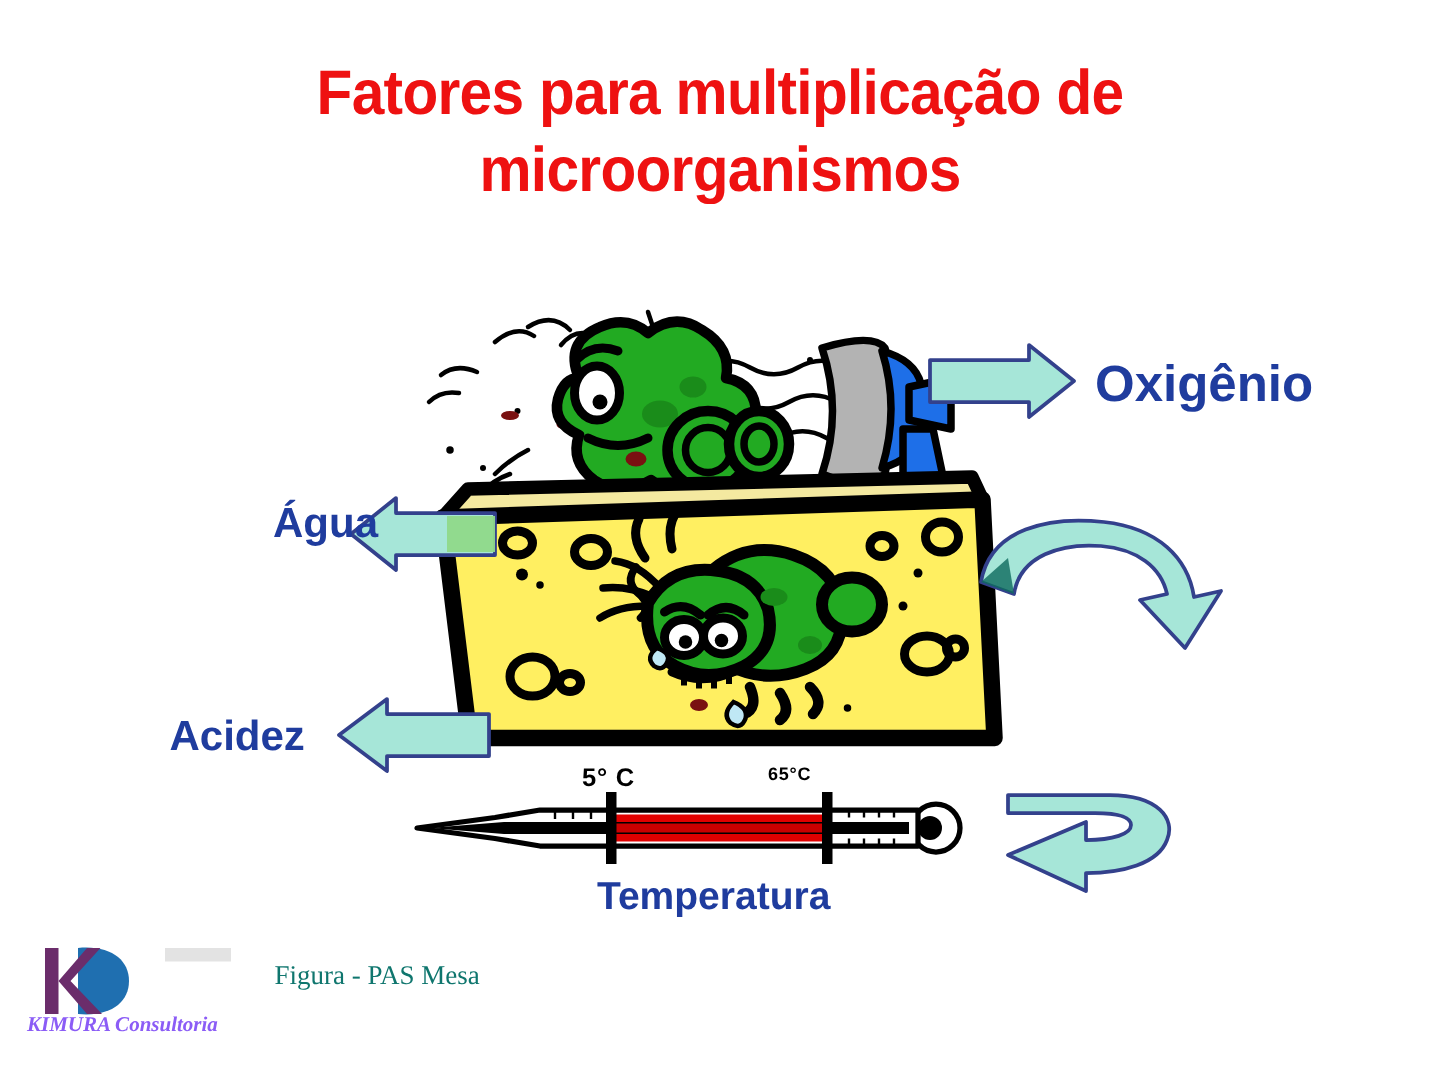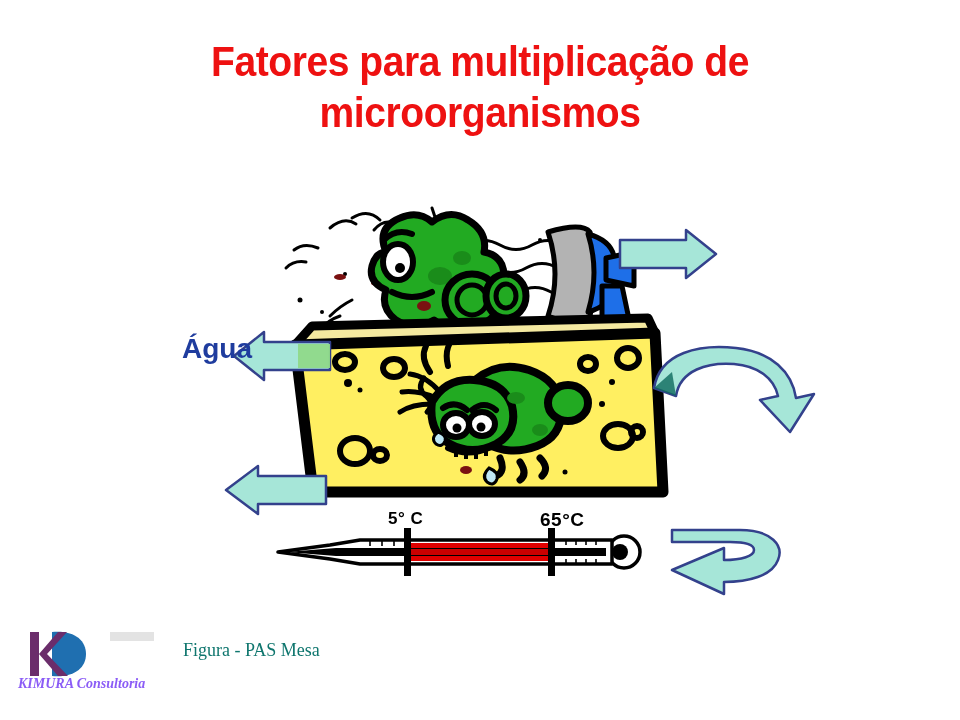--- a/index.html
+++ b/index.html
@@ -52,21 +52,21 @@
   .temp-tick {
     position: absolute;
     color: #000000;
     font-family: "Liberation Sans", sans-serif;
     font-weight: bold;
     font-size: 17px;
     letter-spacing: 0.5px;
     white-space: pre;
   }
   #tick-low  { left: 388px; top: 509px; }
-  #tick-high { left: 540px; top: 509px; font-size: 19px; }
+  #tick-high { left: 512px; top: 509px; font-size: 12px; }
 
   
   #footer-credit {
     position: absolute;
     left: 183px;
     top: 640px;
     color: #0f766e;
     font-family: "Liberation Serif", serif;
     font-size: 18px;
     white-space: pre;
@@ -296,21 +296,24 @@
         <path d="M566,559 l0,5 M576,559 l0,5 M586,559 l0,5 M596,559 l0,5"></path>
         <path d="M370,541 l0,5 M382,541 l0,5 M394,541 l0,5"></path>
       </g>
     </g>
 
   </svg>
 
   <div id="title">Fatores para multiplicação de
 microorganismos</div>
 
+  <div class="lbl" id="lbl-oxigenio">Oxigênio</div>
   <div class="lbl" id="lbl-agua">Água</div>
+  <div class="lbl" id="lbl-acidez">Acidez</div>
+  <div class="lbl" id="lbl-temperatura">Temperatura</div>
 
   <div class="temp-tick" id="tick-low">5° C</div>
   <div class="temp-tick" id="tick-high">65°C</div>
 
   <div id="smudge"></div>
 
   <svg id="logo-mark" viewBox="0 0 72 52" xmlns="http://www.w3.org/2000/svg">
     <path d="M30,4 C52,2 64,12 64,26 C64,40 52,50 30,48 Z" fill="#1f6fb0"></path>
     <rect x="8" y="4" width="9" height="44" fill="#6b2d6b"></rect>
     <path d="M17,26 L36,4 L45,4 L25,26 L46,48 L36,48 Z" fill="#6b2d6b"></path>

